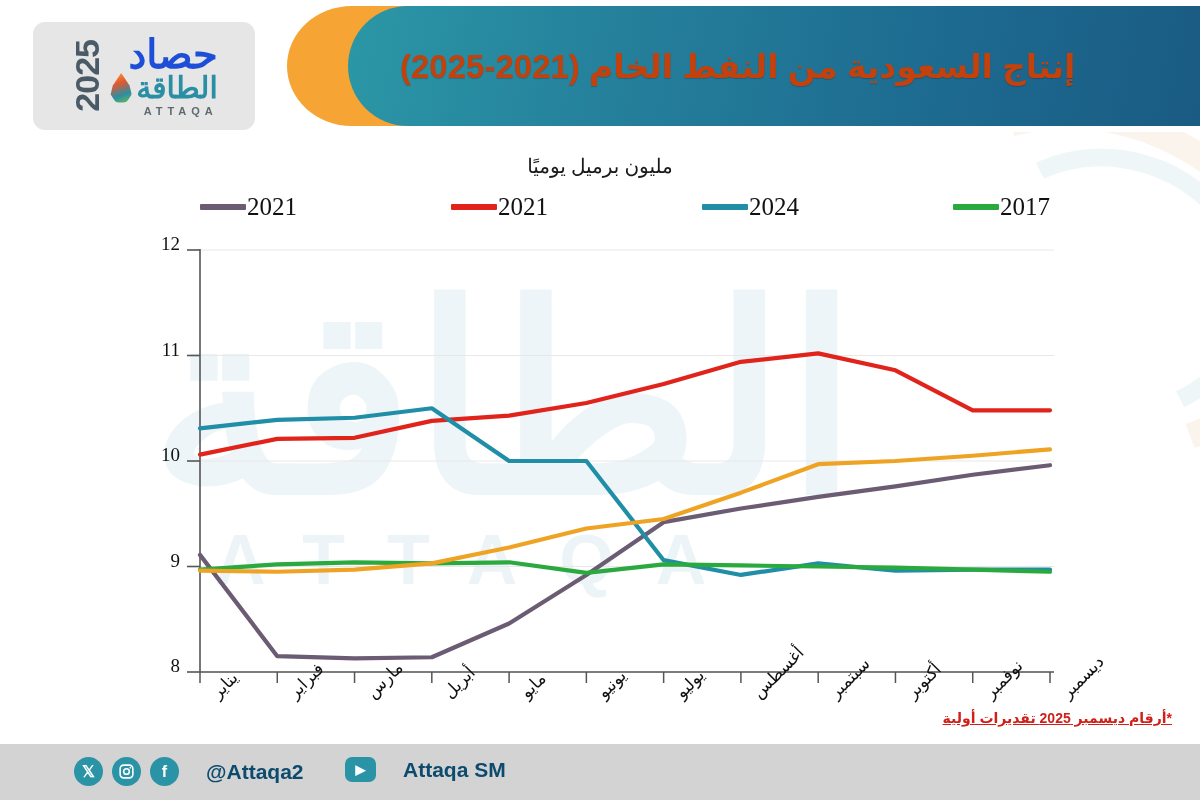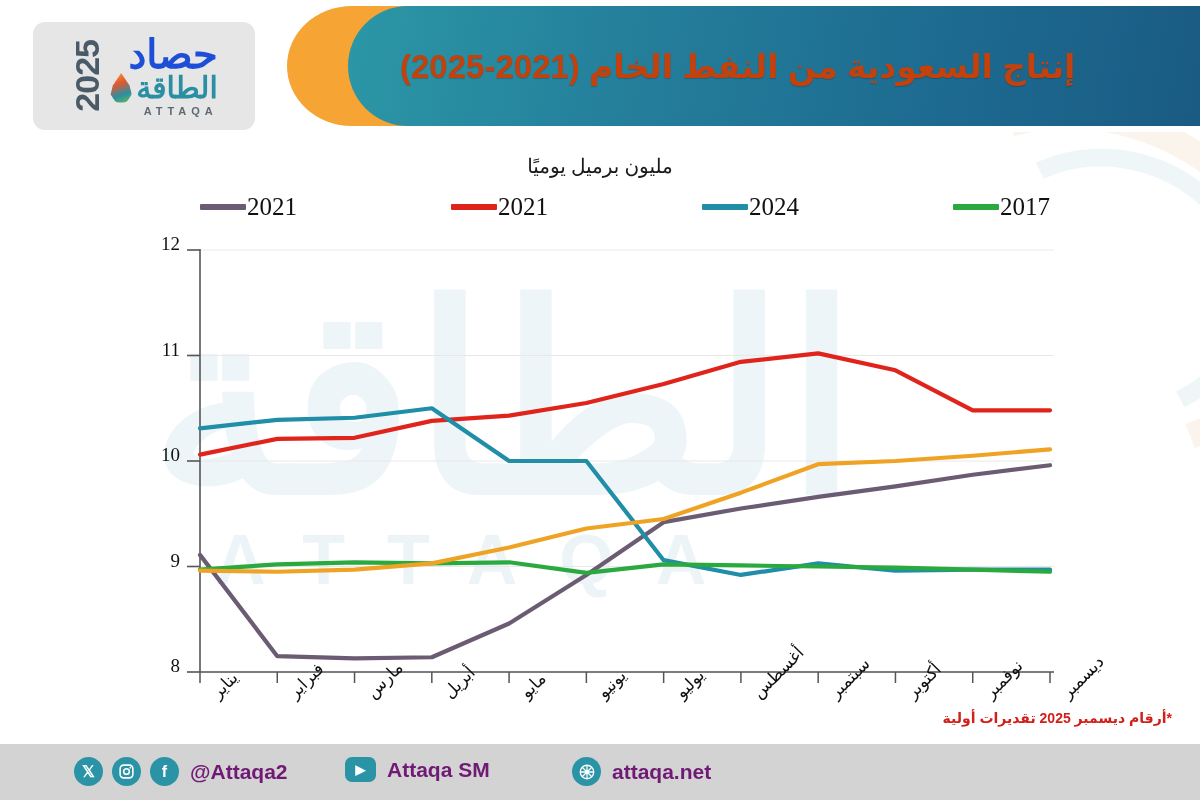--- a/index.html
+++ b/index.html
@@ -131,21 +131,21 @@
     font-size: 19px; color: #111; text-align: right; width: 40px;
   }
   .xlabel {
     position: absolute; font-family: "Liberation Serif", "DejaVu Sans", serif;
     font-size: 17px; color: #111; direction: rtl; white-space: nowrap;
     transform-origin: left top;
   }
   .footnote {
     position: absolute; right: 28px; top: 578px;
     font-family: "Liberation Sans", "DejaVu Sans", sans-serif;
-    font-size: 14px; font-weight: bold; color: #d1201a; direction: rtl;
+    font-size: 14px; font-weight: bold; color: #d1201a; direction: rtl; text-decoration: underline;
   }
 
   
   .footer {
     position: absolute; left: 0; top: 744px; width: 1200px; height: 56px;
     background: #d3d3d3; z-index: 5;
   }
   .footer-right {
     position: absolute; right: 0; top: 0; width: 405px; height: 56px;
     background: linear-gradient(100deg, #2b97a6 0%, #24809b 35%, #1b5f86 100%);
@@ -160,21 +160,21 @@
     position: absolute; display: flex; align-items: center; gap: 9px; top: 13px;
   }
   .soc {
     width: 29px; height: 29px; border-radius: 50%; background: #2a94a6;
     color: #fff; display: flex; align-items: center; justify-content: center;
     font-family: "Liberation Sans", sans-serif; font-size: 16px; font-weight: bold;
   }
   .soc-yt { border-radius: 7px; width: 31px; height: 25px; font-size: 13px; }
   .handle {
     font-family: "Liberation Sans", sans-serif; font-size: 21px;
-    font-weight: bold; color: #701a75; margin-left: 2px;
+    font-weight: bold; color: #0c4a6e; margin-left: 18px;
   }
 </style>
 </head>
 <body>
 
 <div class="wm wm-ar">الطاقة</div>
 <div class="wm wm-lat">ATTAQA</div>
 <div class="wm-swoosh"></div>
 <div class="wm-swoosh2"></div>
 
@@ -271,23 +271,14 @@
     </div>
     <div class="soc">f</div>
     <div class="handle">@Attaqa2</div>
   </div>
 
   <div class="social-group" style="left:345px;">
     <div class="soc soc-yt">▶</div>
     <div class="handle">Attaqa SM</div>
   </div>
 
-  <div class="social-group" style="left:572px;">
-    <div class="soc">
-      <svg width="18" height="18" viewBox="0 0 24 24" fill="none" stroke="#fff" stroke-width="1.7">
-        <circle cx="12" cy="12" r="9"></circle>
-          <path d="M12 3v18M3 12h18M5.6 5.6l12.8 12.8M18.4 5.6L5.6 18.4"></path>
-      </svg>
-    </div>
-    <div class="handle">attaqa.net</div>
-  </div>
 
 </div>
 
 </body></html>

